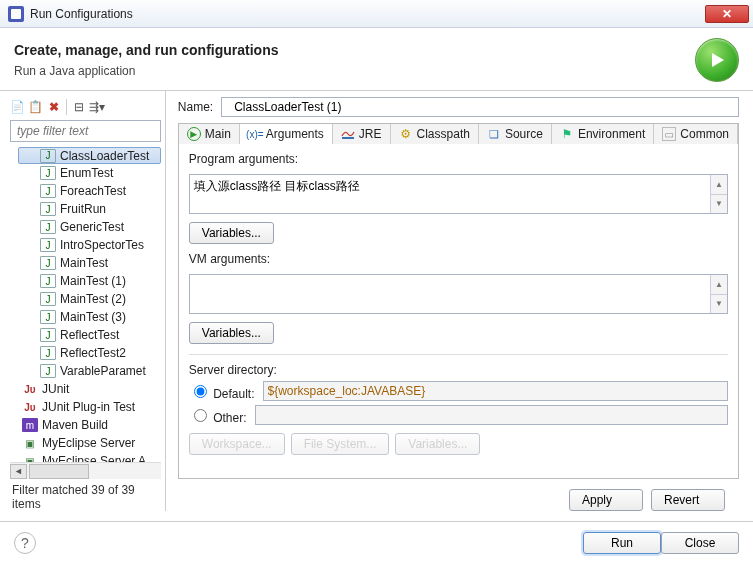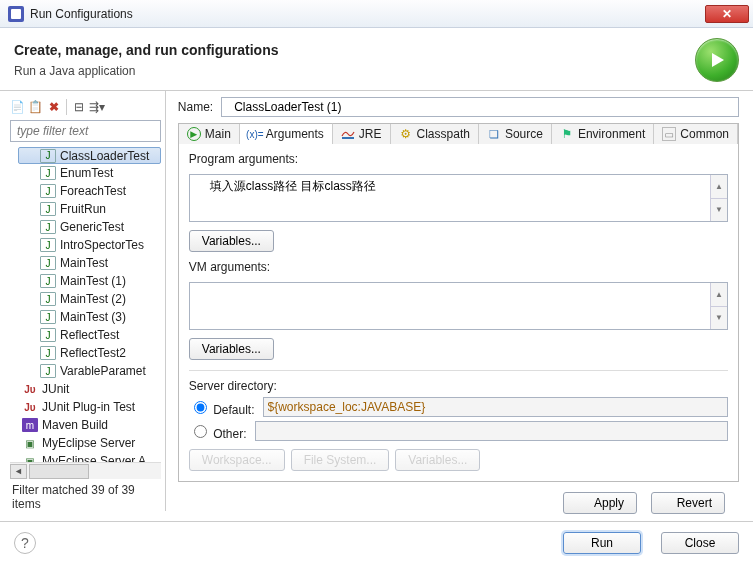--- a/index.html
+++ b/index.html
@@ -154,21 +154,21 @@
   .t-com { color:#888; font-size:10px; border:1px solid #bbb; padding:0 1px;}
 
   .tab-body {
     border:1px solid #bbb; border-top:none;
     padding:8px 10px 10px; flex:1;
     display:flex; flex-direction:column; gap:8px;
     background:#fff;
   }
   .textarea-wrap {
     border:1px solid #aab3c2; position:relative; background:#fff;
-    height:48px; display:flex;padding-left:16px;
+    height:40px; display:flex;
   }
   .textarea-wrap textarea {
     border:none; outline:none; resize:none; flex:1;
     padding:3px 4px; font-size:12px; font-family:inherit;
   }
   .spin {
     width:17px; display:flex; flex-direction:column;
   }
   .spin .sbtn {
     flex:1; border-left:1px solid #ccd; display:flex; align-items:center; justify-content:center;
@@ -185,30 +185,30 @@
   .wd-row { display:flex; align-items:center; gap:8px; margin-top:4px;}
   .wd-row input[type=text] {
     flex:1; border:1px solid #aab3c2; padding:2px 4px; font-size:12px;
     background:#f4f4f4; color:#666;
   }
   .wd-row input[disabled] { color:#a16207; }
   .apply-row {
     display:flex; justify-content:flex-end; gap:8px;
     padding:10px 14px 0 0;
   }
-  .apply-row .btn { min-width:74px; text-align:right;margin-left:6px;}
+  .apply-row .btn { min-width:74px; text-align:left;}
   .bottom-sep {
     border-top:1px solid #ccc; margin-top:10px; padding:10px 14px;
     display:flex; justify-content:space-between; align-items:center;
   }
   .help-icon {
     width:22px; height:22px; border:1px solid #bbb; border-radius:50%; color:#666;
     display:flex; align-items:center; justify-content:center; font-size:14px;
   }
-  .bottom-btns { display:flex; gap:20px;justify-content:flex-end; }
+  .bottom-btns { display:flex; gap:0;justify-content:flex-end; }
   .bottom-btns .btn { min-width:78px; text-align:center;}
   .btn.primary { border-color:#5a8dce; box-shadow:0 0 0 2px #cfe1f7;}
 </style>
 </head>
 <body>
 
 <div class="titlebar">
   <div class="title">
     <span class="title-icon"></span>
     <span>Run Configurations</span>

